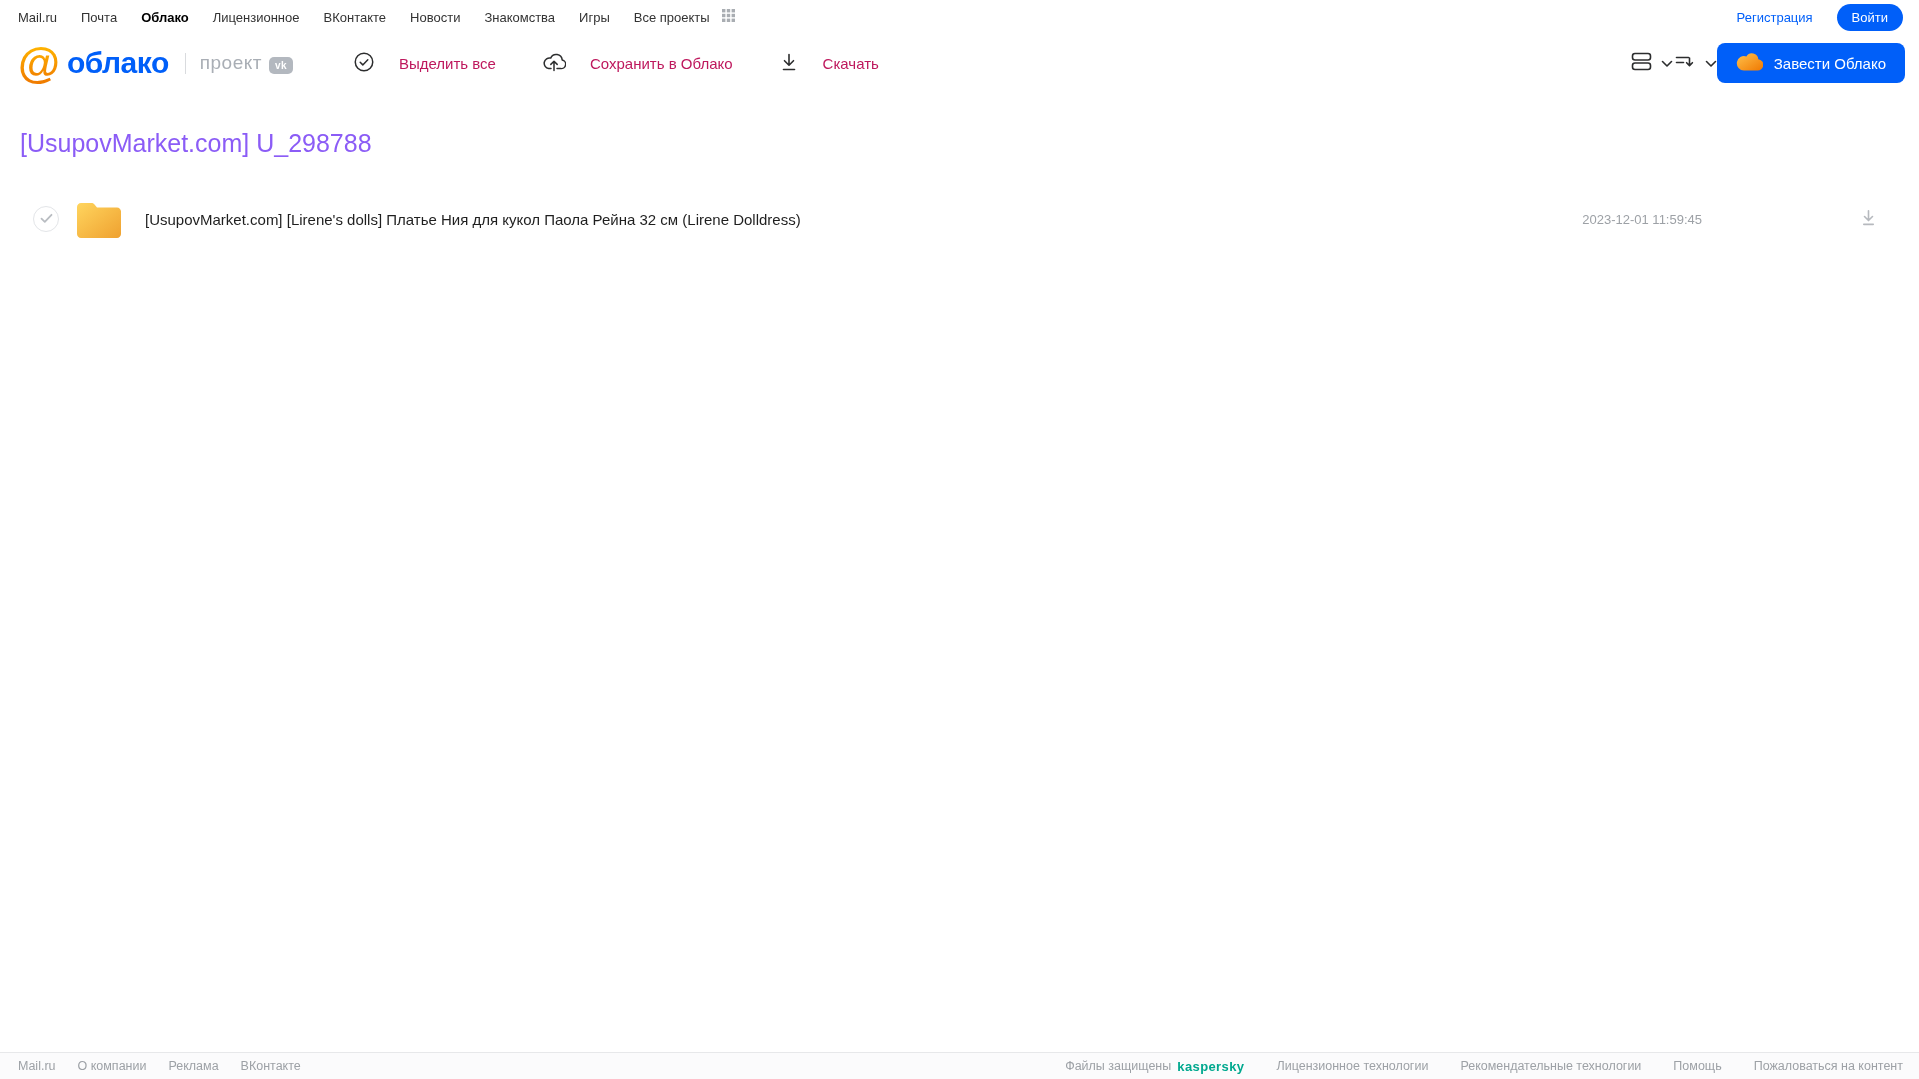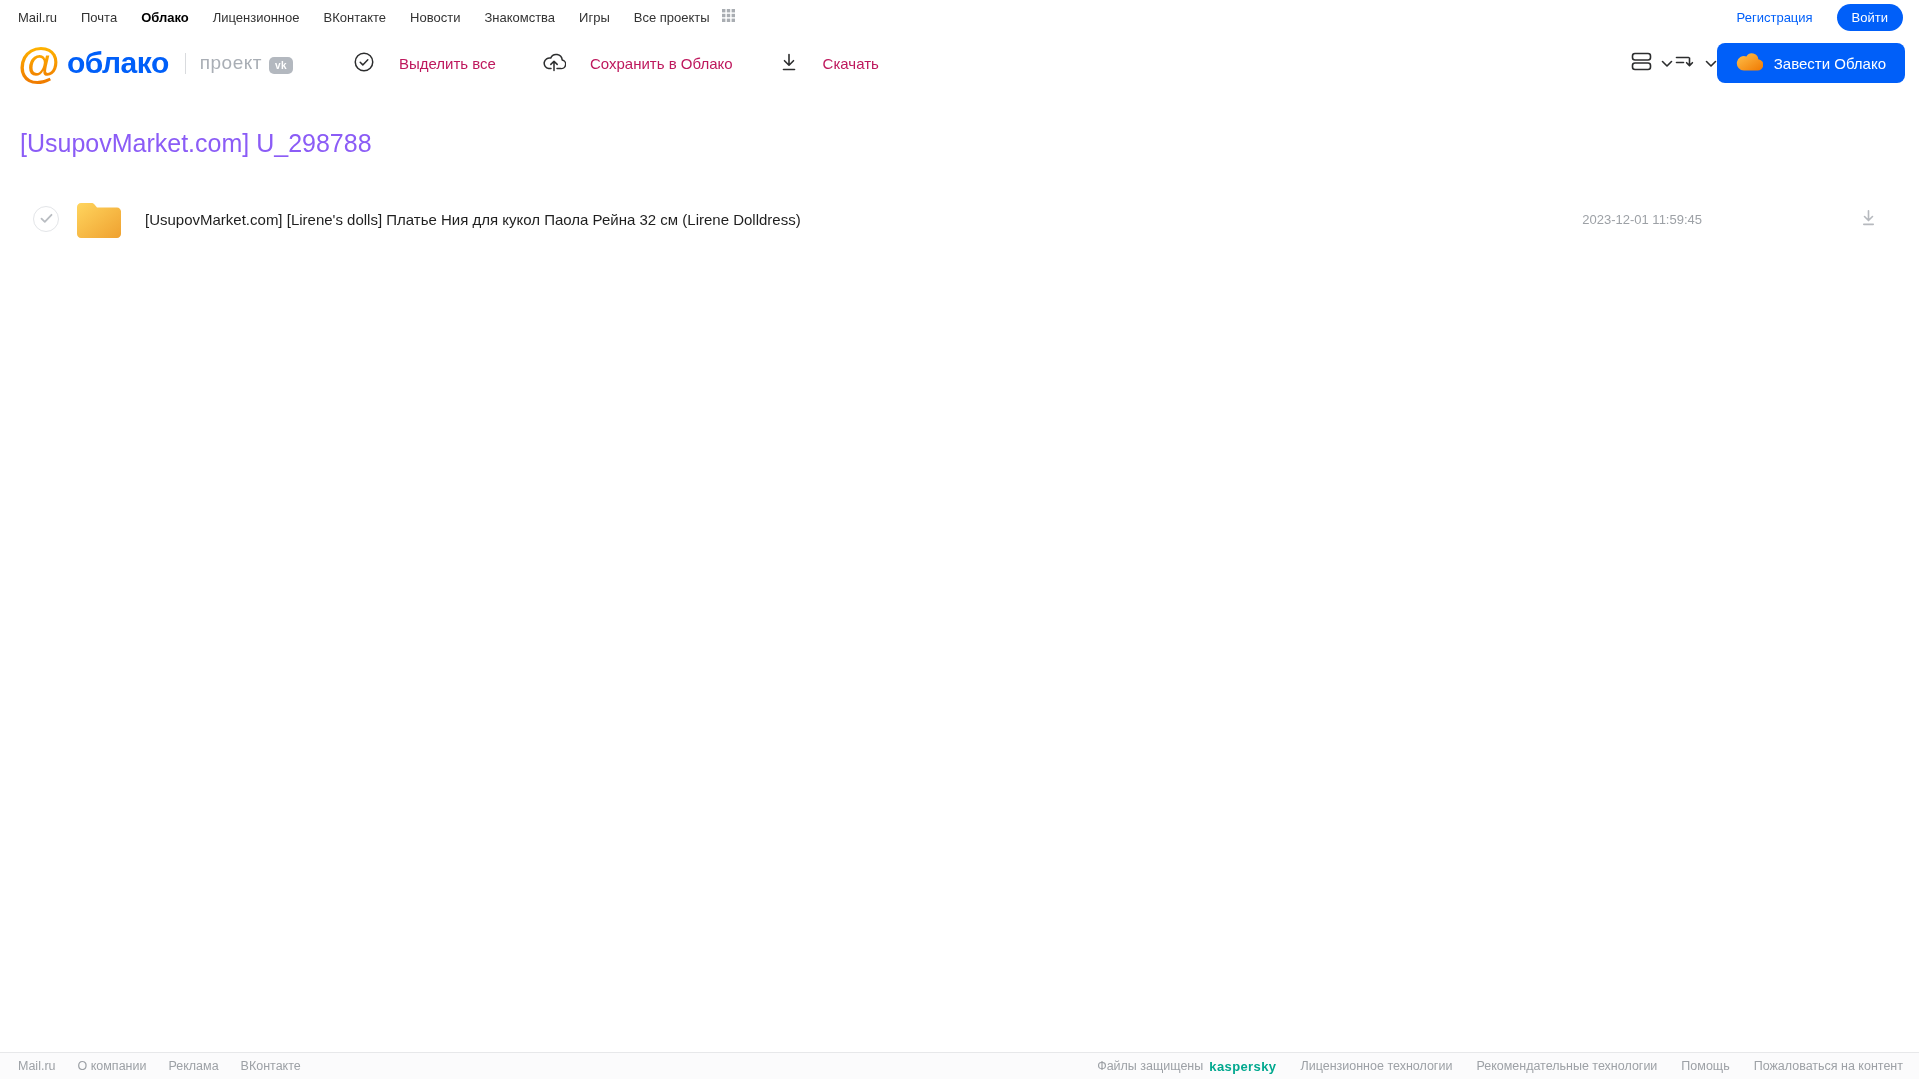--- a/index.html
+++ b/index.html
@@ -97,21 +97,21 @@
 
   
   footer {
     flex: 0 0 auto;
     height: 27px; border-top: 1px solid #e7e8ea; background: #fbfbfc;
     display: flex; align-items: center; justify-content: space-between;
     padding: 0 16px 0 18px; font-size: 12.5px; color: #9da1a6;
   }
   footer a { color: #9da1a6; }
   .footer-left { display: flex; gap: 22px; }
-  .footer-right { display: flex; gap: 24px; align-items: center; }
+  .footer-right { display: flex; gap: 32px; align-items: center; }
   .kaspersky-group { display: flex; align-items: center; gap: 6px; }
   .kaspersky-logo { color: #00a88e; font-weight: 700; letter-spacing: 0.4px; font-size: 13px; }
 </style>
 </head>
 <body>
 
 <header class="portal-bar">
   <nav class="portal-nav">
     <a>Mail.ru</a>
     <a>Почта</a>

